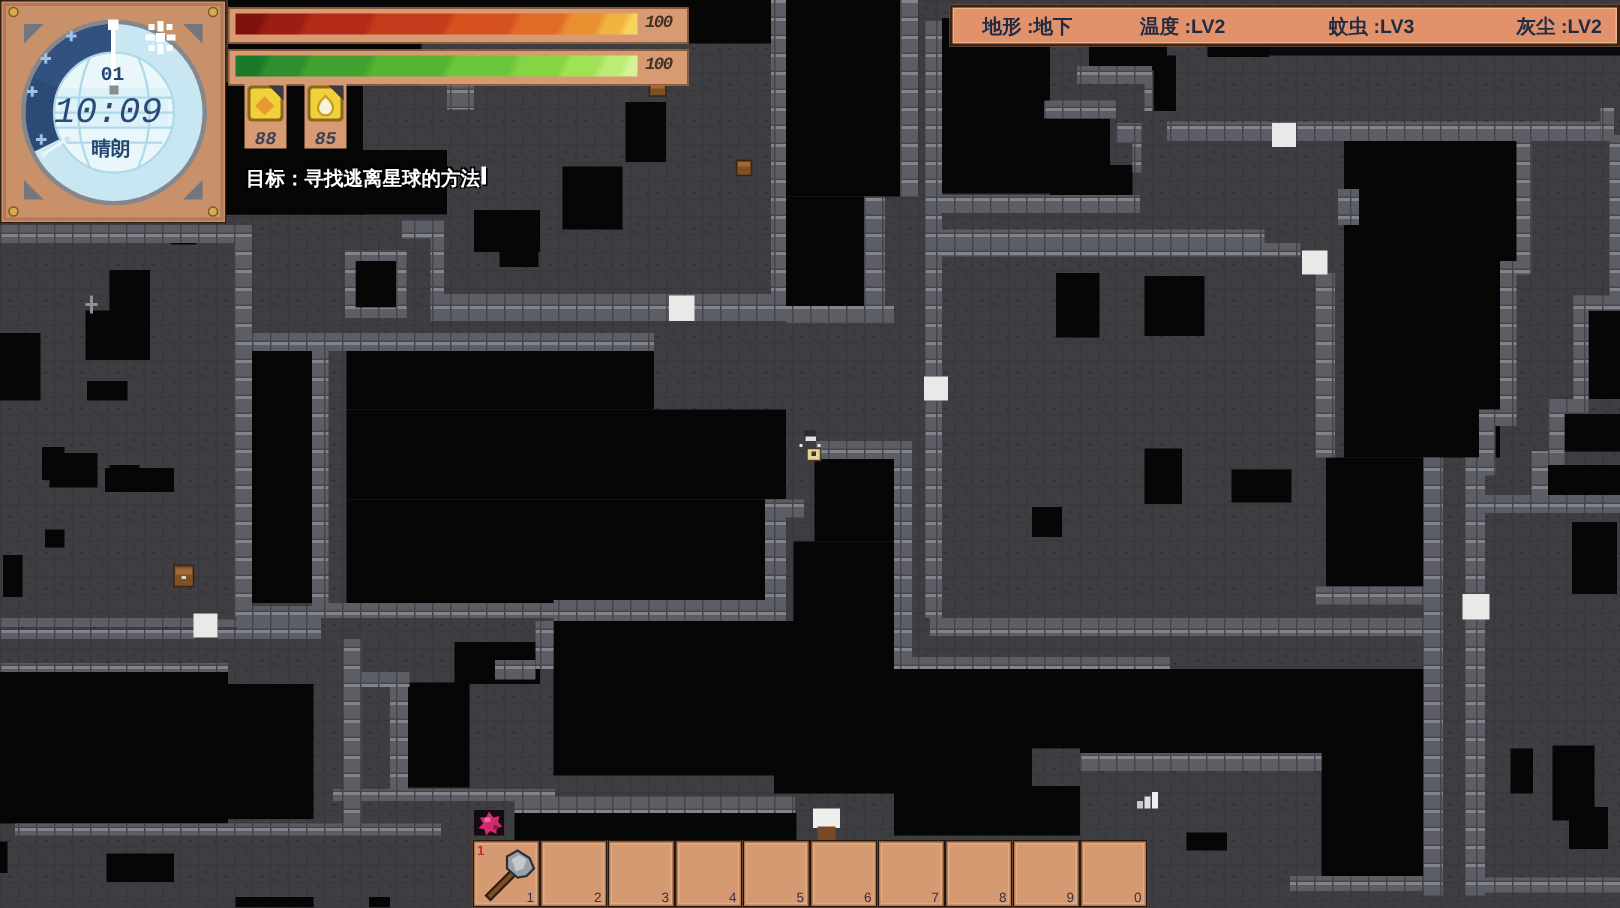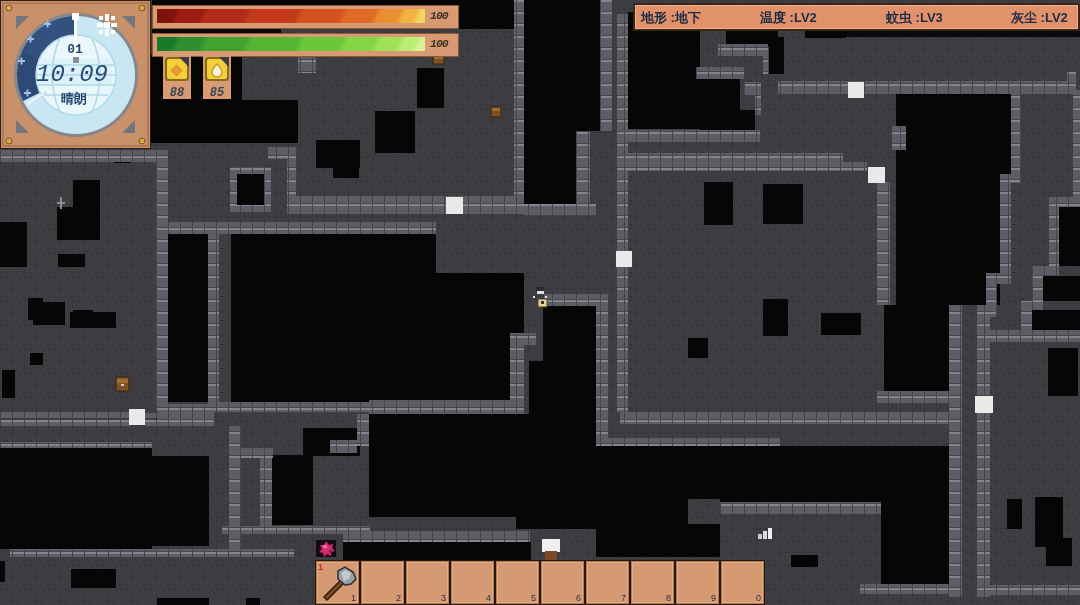--- a/index.html
+++ b/index.html
@@ -424,24 +424,25 @@
 
 <div class="abs" style="left:203px;top:55px;width:28px;height:44px;background:#d89a72;"></div>
 <svg class="abs" style="left:203px;top:55px" width="28" height="44" viewBox="0 0 28 44">
   <rect x="2" y="2" width="24" height="24" rx="3" fill="#8a6a1a"></rect>
   <rect x="4" y="4" width="20" height="20" rx="2" fill="#f2d03a"></rect>
   <path d="M16 2h10v10z" fill="#3b3b40"></path>
   <path d="M14 9c3 3 5 5 5 8a5 5 0 0 1-10 0c0-3 2-5 5-8z" fill="#f7f3d8" stroke="#c89a28" stroke-width="1.5"></path>
   <text x="14" y="41" font-family="Liberation Mono, monospace" font-size="12" font-weight="bold" font-style="italic" fill="#3a4258" text-anchor="middle">85</text>
 </svg>
 
+<div class="abs" style="left:164px;top:110px;color:#fff;font:bold 13px 'Liberation Sans',sans-serif;text-shadow:1px 1px 0 #000,-1px 1px 0 #000,1px -1px 0 #000,-1px -1px 0 #000;">目标：寻找逃离星球的方法<span style="display:inline-block;width:3px;height:12px;background:#fff;margin-left:1px;box-shadow:1px 1px 0 #000;"></span></div>
 
 <div class="abs" style="left:633px;top:3px;width:447px;height:28px;background:#e2926b;border:2px solid #3a2518;box-sizing:border-box;box-shadow:inset 0 0 0 1px #f0b28a;"></div>
 <div class="abs" style="left:633px;top:9px;width:447px;color:#1d2b45;font:bold 13px 'Liberation Sans',sans-serif;">
-  <span class="abs" style="left:8px">地形 :地下</span>
+  <span class="abs" style="left:22px">地形 :地下</span>
   <span class="abs" style="left:127px">温度 :LV2</span>
   <span class="abs" style="left:253px">蚊虫 :LV3</span>
   <span class="abs" style="left:378px">灰尘 :LV2</span>
 </div>
 
 <div id="hotbar" class="abs" style="left:315px;top:560px;height:45px;display:flex;">
 <div style="position:relative;width:45px;height:45px;box-sizing:border-box;background:#d59a71;border:1px solid #241710;box-shadow:inset 0 0 0 1px #b5794f, inset 0 0 0 2px #e0ac82;">
         <span style="position:absolute;right:3px;bottom:1px;font:9px 'Liberation Sans',sans-serif;color:#33314e;">1</span>
         <span style="position:absolute;left:2px;top:1px;font:bold 9px 'Liberation Sans',sans-serif;color:#c03030;">1</span>
         <svg width="43" height="43" viewBox="0 0 43 43" style="position:absolute;left:0;top:0">

